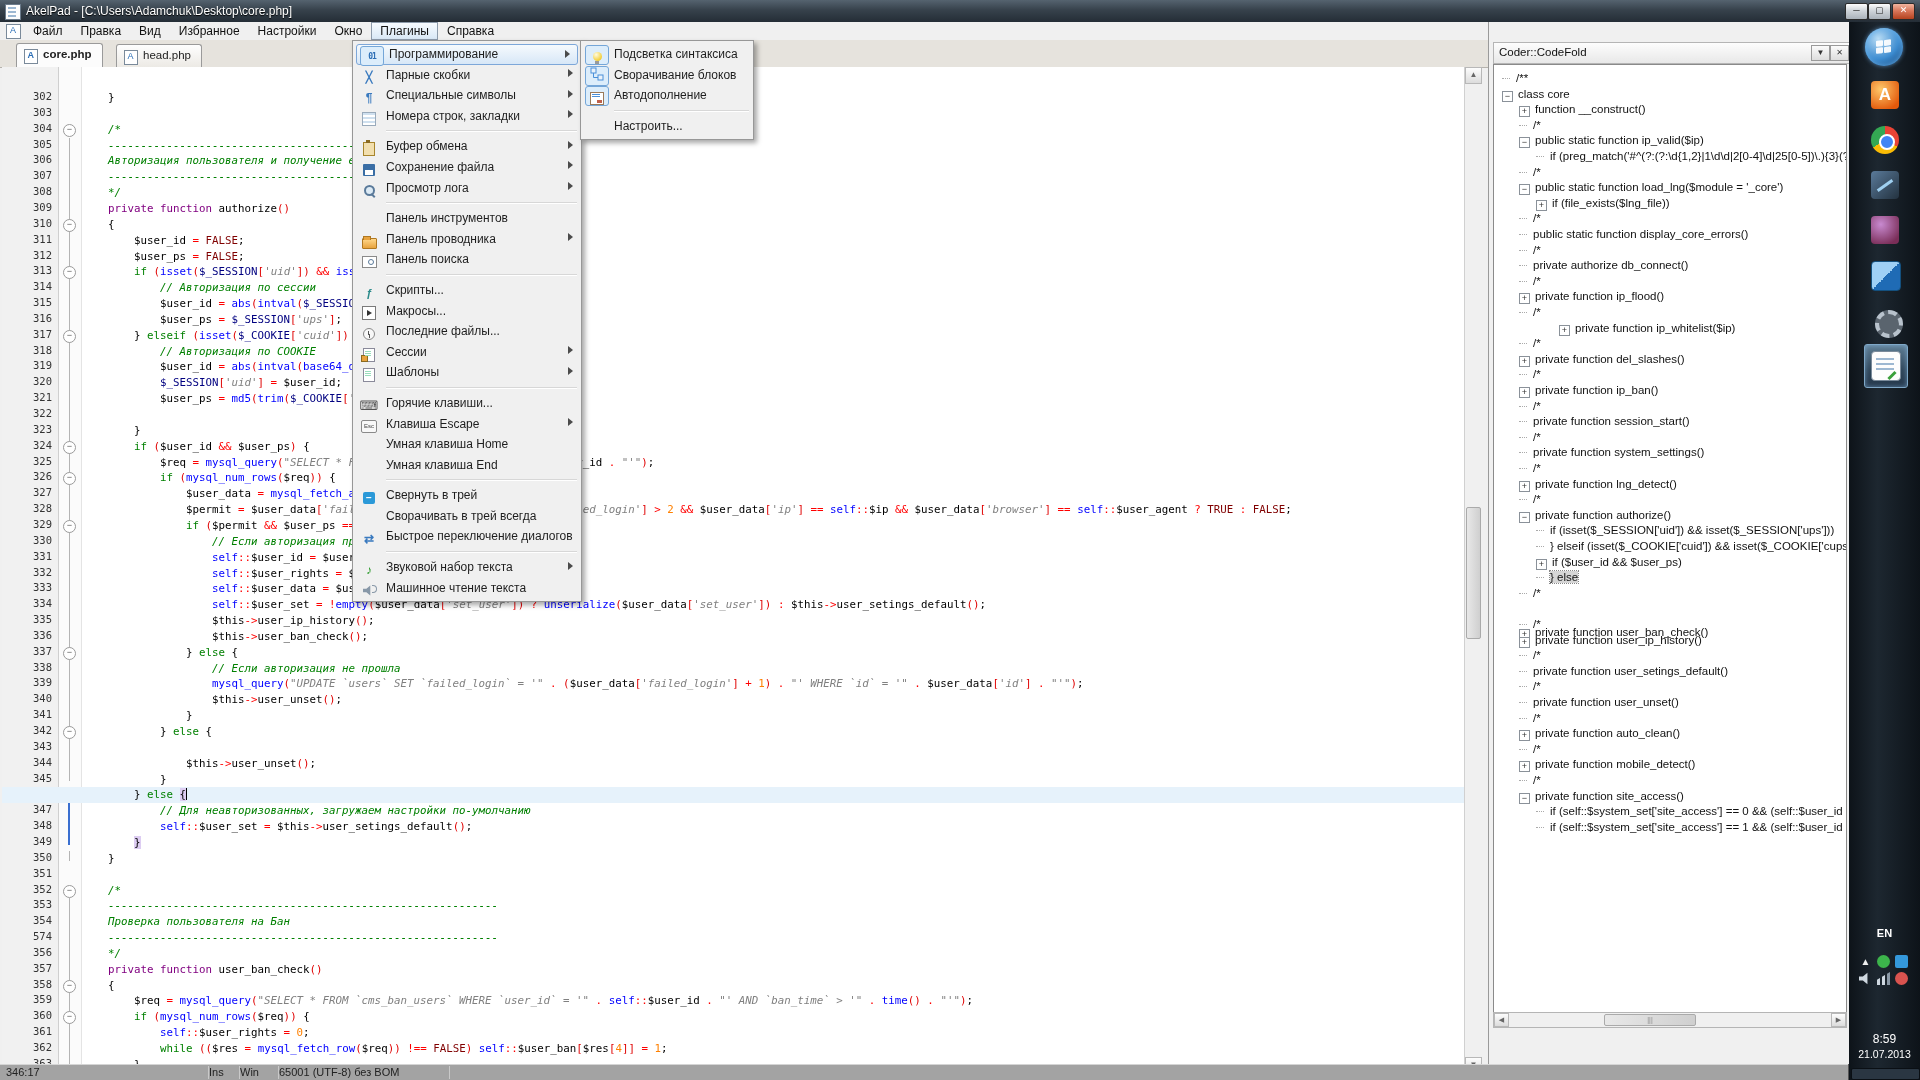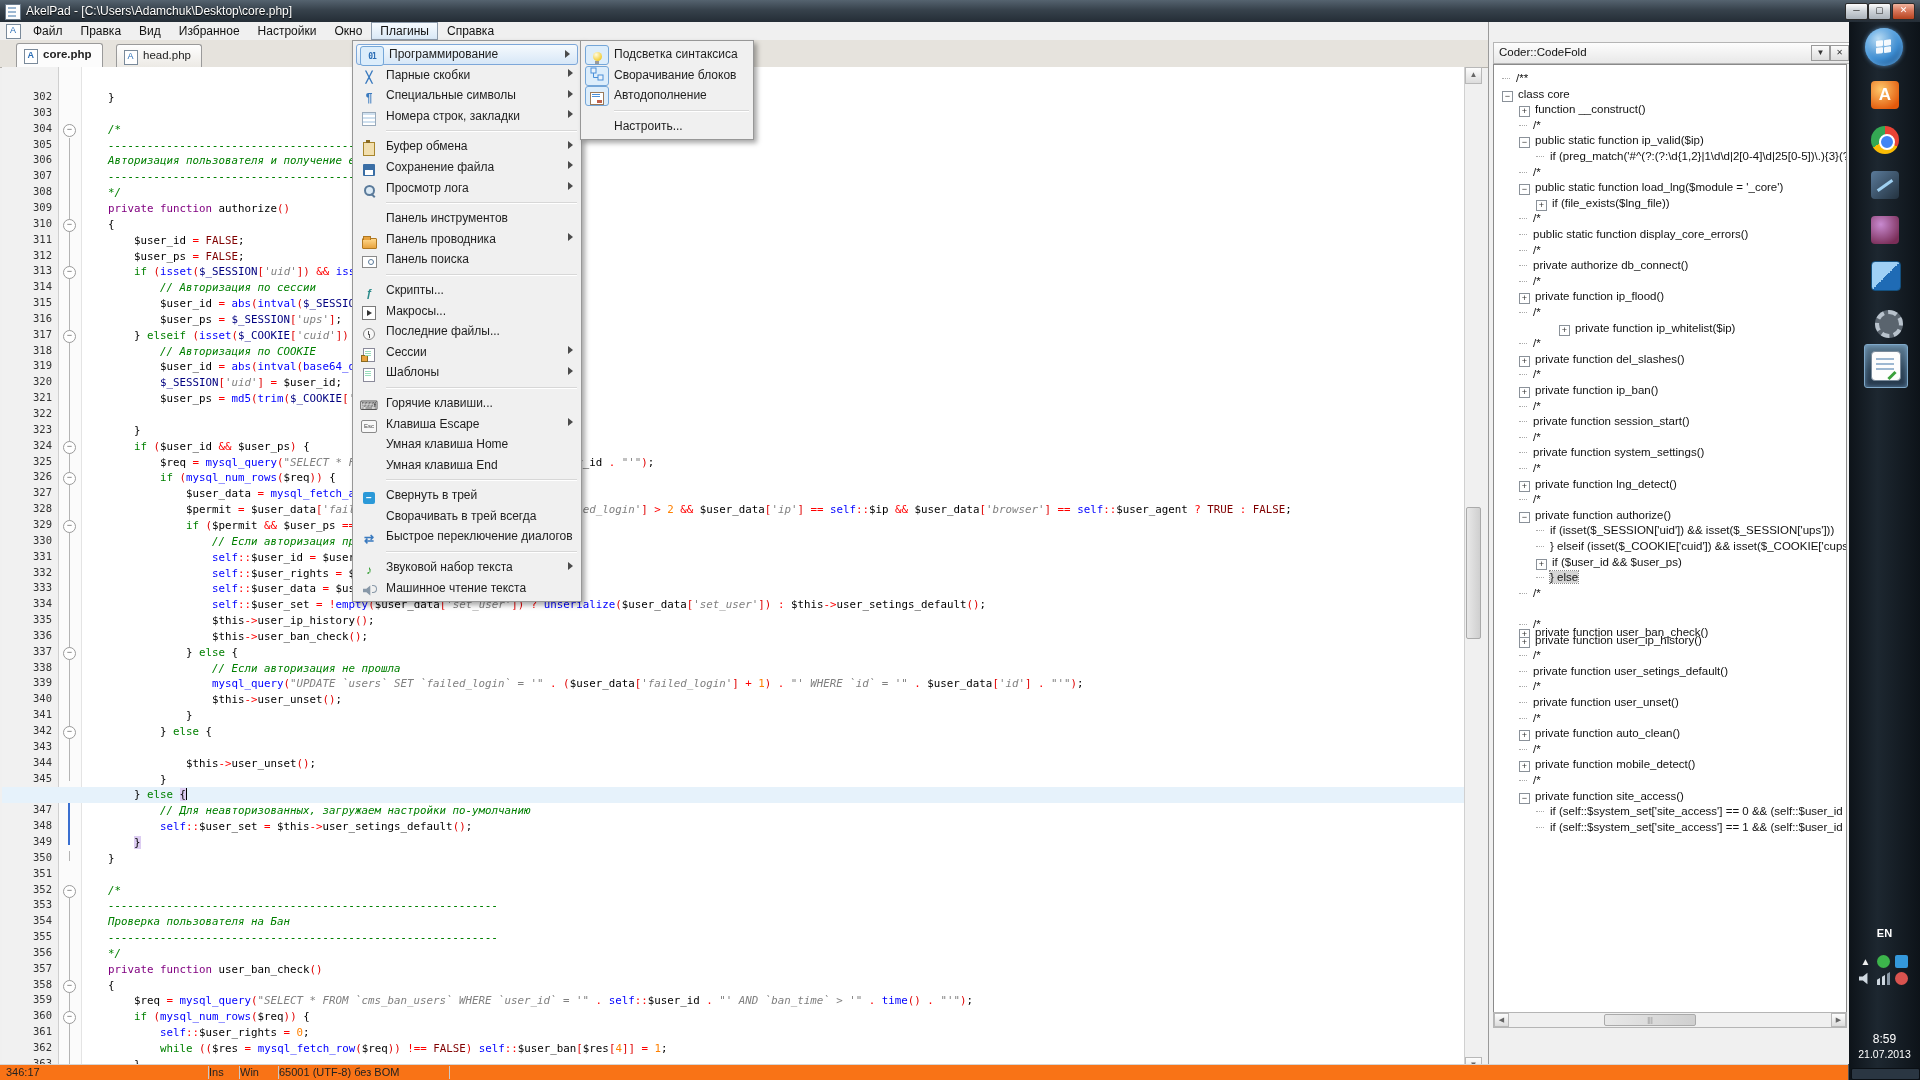--- a/index.html
+++ b/index.html
@@ -125,21 +125,21 @@
     background:linear-gradient(#fbfbfb,#ddd);font-size:8px;line-height:13px;text-align:center;color:#333;}
   #cf-tree{left:4px;top:42px;width:352px;height:948px;background:#fff;border:1px solid #8a8a8a;
     overflow:hidden;font-size:11.5px;color:#111;}
   .tr{position:absolute;height:15.6px;line-height:15.6px;white-space:nowrap;}
   .tg{display:inline-block;width:9px;height:9px;border:1px solid #8a9199;background:#fff;
     font-size:9px;line-height:8px;text-align:center;color:#333;vertical-align:-1px;margin-right:5px;}
   .tleaf{display:inline-block;width:8px;border-top:1px dotted #aaa;vertical-align:3px;margin-right:6px;}
   .tr.sel .tlabel{background:#d6d6d6;outline:1px dotted #888;}
   #cf-hscroll{left:4px;top:990px;width:352px;height:14px;background:#f0f0f0;border:1px solid #b5b5b5;}
   
-  #statusbar{left:0;top:1042px;width:1848px;height:16px;background:#f97316;border-top:1px solid #d5d5d5;
+  #statusbar{left:0;top:1042px;width:1848px;height:16px;background:#a3a3a3;border-top:1px solid #d5d5d5;
     font-size:11px;color:#222;}
   .sfield{position:absolute;top:1px;height:13px;line-height:13px;padding-left:6px;border-right:1px solid #c9c9c9;}
   
   #taskbar{left:1849px;top:22px;width:71px;height:1058px;background:linear-gradient(90deg,#0d1319,#1d2730 40%,#0d1319);}
   #startorb{left:16px;top:6px;width:38px;height:38px;border-radius:50%;
     background:radial-gradient(circle at 35% 28%,#b8dcf5,#3d8cd0 55%,#0b3e74 90%);box-shadow:0 0 6px #6fb6ef inset, 0 0 4px rgba(120,190,255,.6);}
   #startorb .flag{position:absolute;left:11px;top:12px;width:16px;height:14px;display:grid;
     grid-template-columns:7px 7px;grid-template-rows:6px 6px;gap:1px;transform:skewY(-6deg);}
   #startorb .flag span{background:#fff;border-radius:1px;opacity:.92;}
   .tb-app{left:15px;width:42px;height:42px;border-radius:3px;text-align:center;}
@@ -244,21 +244,21 @@
         <span class="lnum" style="top: 704.55px;">345</span>
         <span class="lnum" style="top: 720.4px;">346</span>
         <span class="lnum" style="top: 736.25px;">347</span>
         <span class="lnum" style="top: 752.1px;">348</span>
         <span class="lnum" style="top: 767.95px;">349</span>
         <span class="lnum" style="top: 783.8px;">350</span>
         <span class="lnum" style="top: 799.65px;">351</span>
         <span class="lnum" style="top: 815.5px;">352</span>
         <span class="lnum" style="top: 831.35px;">353</span>
         <span class="lnum" style="top: 847.2px;">354</span>
-        <span class="lnum" style="top: 863.05px;">355</span>
+        <span class="lnum" style="top: 863.05px;">574</span>
         <span class="lnum" style="top: 878.9px;">356</span>
         <span class="lnum" style="top: 894.75px;">357</span>
         <span class="lnum" style="top: 910.6px;">358</span>
         <span class="lnum" style="top: 926.45px;">359</span>
         <span class="lnum" style="top: 942.3px;">360</span>
         <span class="lnum" style="top: 958.15px;">361</span>
         <span class="lnum" style="top: 974px;">362</span>
         <span class="lnum" style="top: 989.85px;">363</span>
       </div>
     <div id="foldcol" class="abs">

